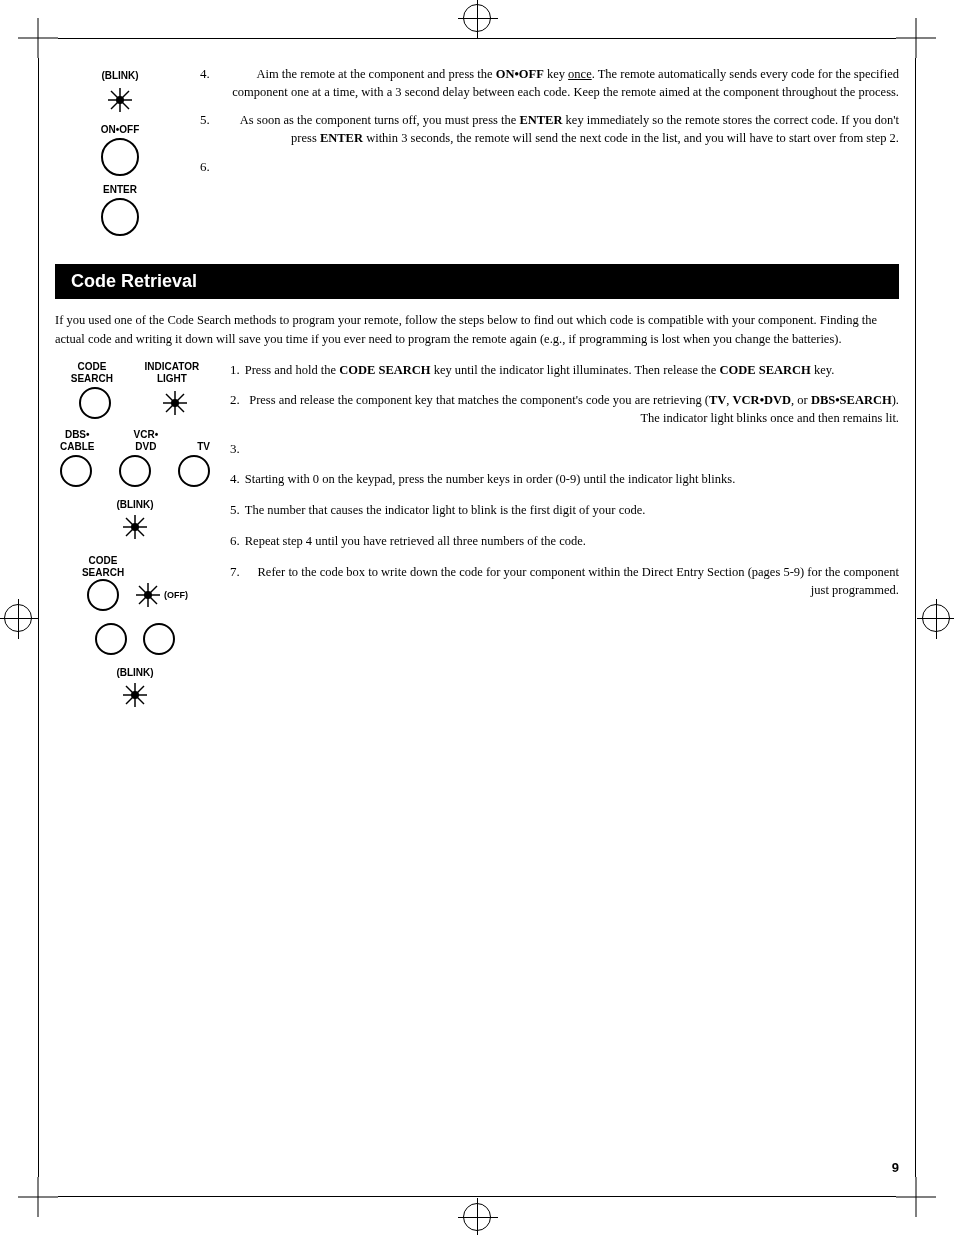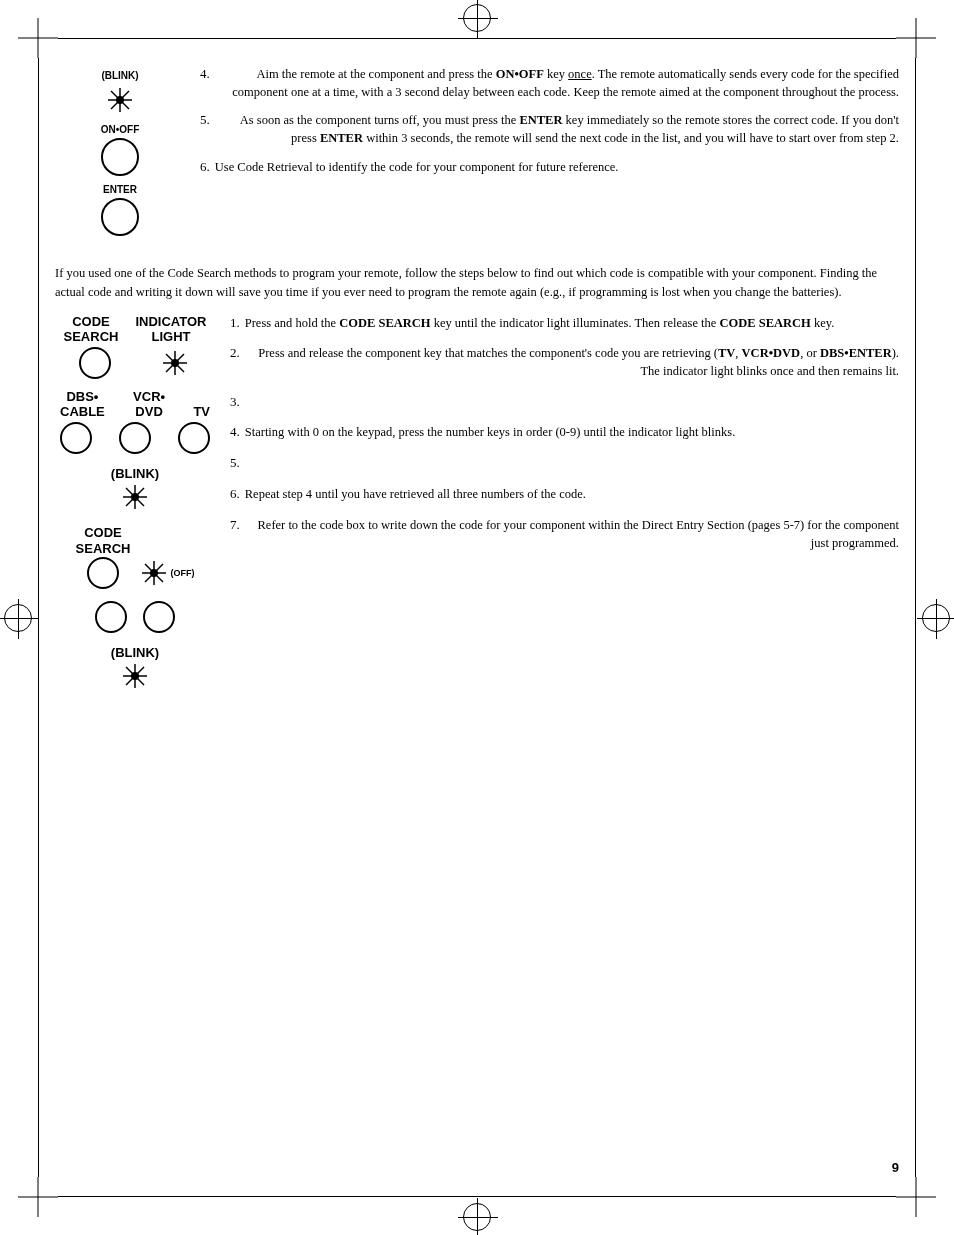--- a/index.html
+++ b/index.html
@@ -172,21 +172,21 @@
 
     .diag-labels-row {
       display: flex;
       width: 100%;
       justify-content: space-around;
       align-items: flex-end;
       margin-bottom: 2px;
     }
 
     .diag-label {
-      font-size: 13px;
+      font-size: 10px;
       font-weight: bold;
       text-align: center;
       font-family: Arial, sans-serif;
       line-height: 1.2;
     }
 
     .diag-icons-row {
       display: flex;
       width: 100%;
       justify-content: space-around;
@@ -295,25 +295,27 @@
       <div class="instruction-item">
         <span class="step-num">4.</span>
         <span class="step-text">Aim the remote at the component and press the <strong>ON•OFF</strong> key <u>once</u>. The remote automatically sends every code for the specified component one at a time, with a 3 second delay between each code. Keep the remote aimed at the component throughout the process.</span>
       </div>
       <div class="instruction-item">
         <span class="step-num">5.</span>
         <span class="step-text">As soon as the component turns off, you must press the <strong>ENTER</strong> key immediately so the remote stores the correct code. If you don't press <strong>ENTER</strong> within 3 seconds, the remote will send the next code in the list, and you will have to start over from step 2.</span>
       </div>
       <div class="instruction-item">
         <span class="step-num">6.</span>
-        <span class="step-text">Use Code Retrieval to identify the code for your component for future reference.</span>
       </div>
     </div>
   </div>
 
+  <div style="background:#000; color:#fff; padding: 7px 16px; font-size:18px; font-weight:bold; font-family:Arial,sans-serif; margin: 8px 0;">
+    <span>Code Retrieval</span>
+  </div>
 
   <div class="intro-para">
     <span>If you used one of the Code Search methods to program your remote, follow the steps below to find out which code is compatible with your component. Finding the actual code and writing it down will save you time if you ever need to program the remote again (e.g., if programming is lost when you change the batteries).</span>
   </div>
 
   <div class="bottom-section">
 
     <div class="diagram-col">
 
       <div class="diag-row">
@@ -394,44 +396,45 @@
 
     <div class="steps-col">
 
       <div class="step-row">
         <span class="step-num-b">1.</span>
         <span class="step-text">Press and hold the <strong>CODE SEARCH</strong> key until the indicator light illuminates. Then release the <strong>CODE SEARCH</strong> key.</span>
       </div>
 
       <div class="step-row">
         <span class="step-num-b">2.</span>
-        <span class="step-text">Press and release the component key that matches the component's code you are retrieving (<strong>TV</strong>, <strong>VCR•DVD</strong>, or <strong>DBS•ENTER</strong>). The indicator light blinks once and then remains lit.</span>
+        <span class="step-text">Press and release the component key that matches the component's code you are retrieving (<strong>TV</strong>, <strong>VCR•DVD</strong>, or <strong>DBS•SEARCH</strong>). The indicator light blinks once and then remains lit.</span>
       </div>
 
       <div class="step-row">
         <span class="step-num-b">3.</span>
       </div>
 
       <div class="step-row">
         <span class="step-num-b">4.</span>
         <span class="step-text">Starting with 0 on the keypad, press the number keys in order (0-9) until the indicator light blinks.</span>
       </div>
 
       <div class="step-row">
         <span class="step-num-b">5.</span>
+        <span class="step-text">The number that causes the indicator light to blink is the first digit of your code.</span>
       </div>
 
       <div class="step-row">
         <span class="step-num-b">6.</span>
         <span class="step-text">Repeat step 4 until you have retrieved all three numbers of the code.</span>
       </div>
 
       <div class="step-row">
         <span class="step-num-b">7.</span>
-        <span class="step-text">Refer to the code box to write down the code for your component within the Direct Entry Section (pages 5-7) for the component just programmed.</span>
+        <span class="step-text">Refer to the code box to write down the code for your component within the Direct Entry Section (pages 5-9) for the component just programmed.</span>
       </div>
 
     </div>
   </div>
 
   <div class="page-number">9</div>
 
 </div>
 
 </body></html>

